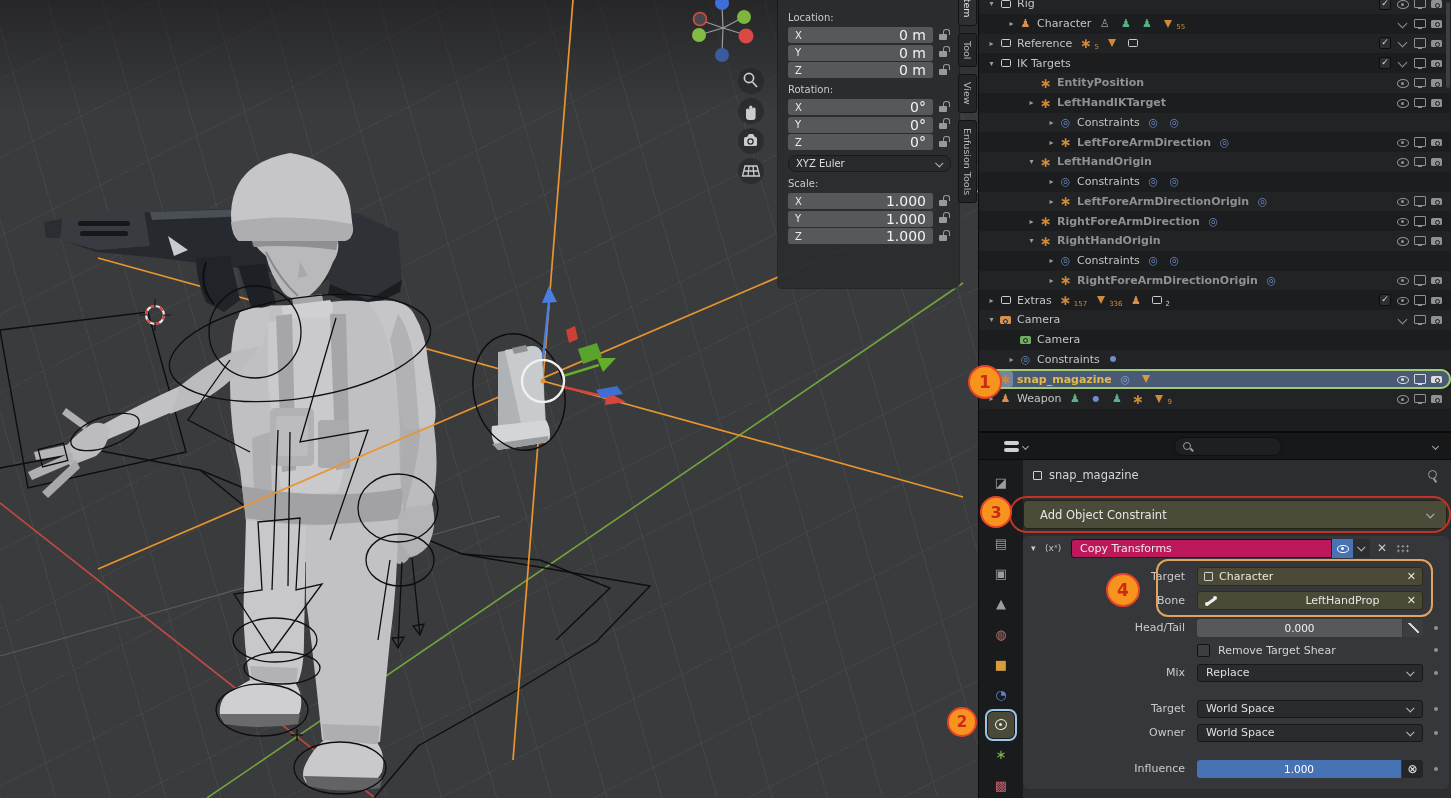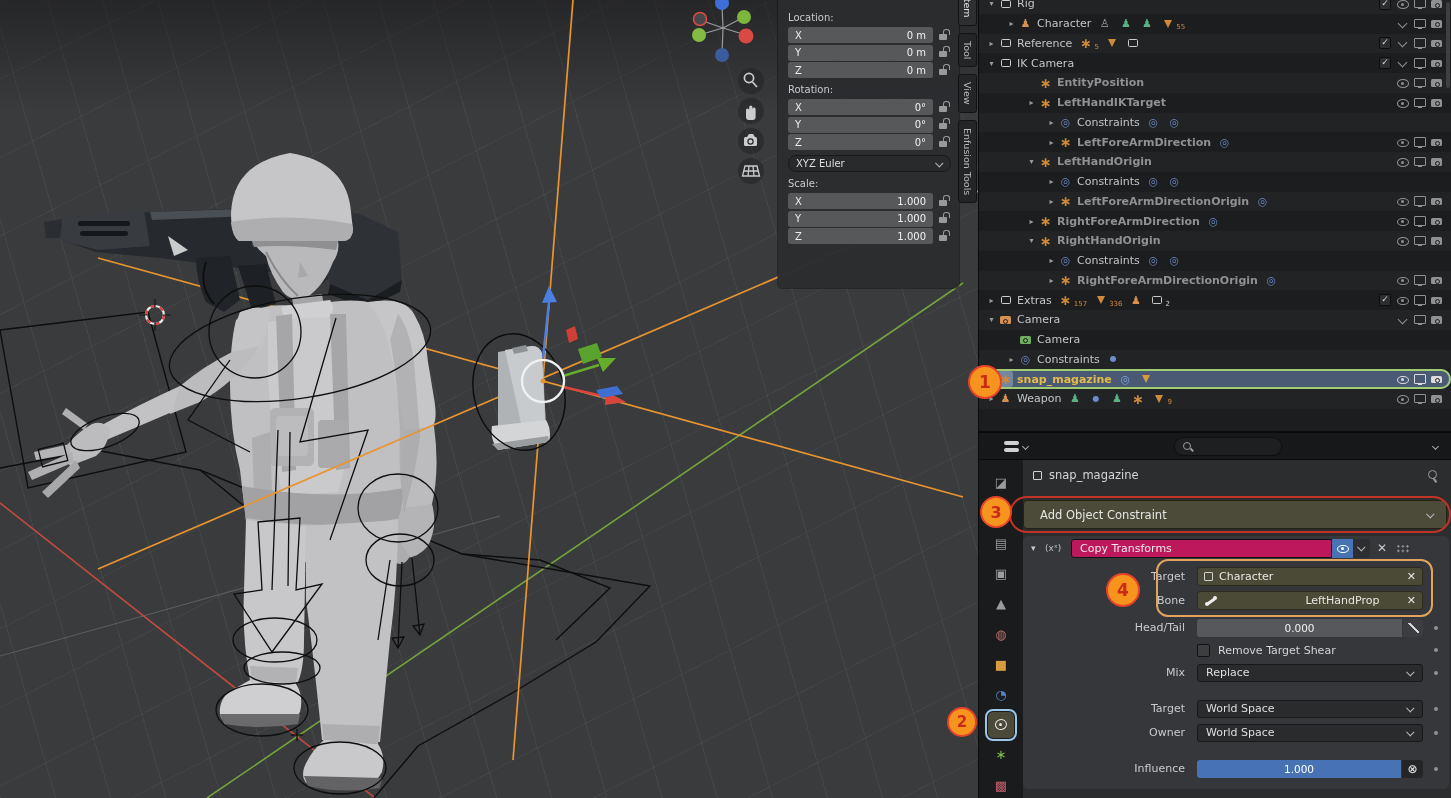--- a/index.html
+++ b/index.html
@@ -17,21 +17,21 @@
 
   
   .npanel{position:absolute;left:778px;top:-8px;width:181px;height:296px;
     background:rgba(42,44,46,.97);border-radius:0 0 4px 4px;padding:14px 8px 8px 10px;
     box-shadow:0 0 0 1px rgba(0,0,0,.35);}
   .np-sec{font-size:10px;color:#c8cacb;margin:6px 0 4px 0;}
   .np-row{display:flex;align-items:center;margin-bottom:1.5px;}
   .np-field{flex:1;display:flex;align-items:center;height:16px;background:#56585a;border-radius:2.5px;padding:0 7px;}
   .np-row:first-of-type .np-field{border-radius:2.5px 2.5px 0 0;}
   .np-ax{font-size:10px;color:#ececec;}
-  .np-val{margin-left:auto;font-size:10px;color:#f2f2f2;}
+  .np-val{margin-left:auto;font-size:14px;color:#f2f2f2;}
   .lock{position:relative;width:14px;height:13px;margin-left:4px;flex:none;}
   .lock::before{content:"";position:absolute;left:2px;bottom:2px;width:8px;height:6px;background:#97999b;border-radius:1px;}
   .lock::after{content:"";position:absolute;left:6px;top:0;width:5px;height:5px;border:1.4px solid #97999b;border-bottom:none;border-radius:3px 3px 0 0;}
   .np-drop{display:flex;align-items:center;height:17px;background:#282a2c;border:1px solid #1a1a1c;border-radius:8px;padding:0 7px;margin:5px 0 2px 0;}
   .np-drop span{font-size:10px;color:#dcdee0;}
   .chev{width:6px;height:6px;border-left:1.6px solid #b9bbbd;border-bottom:1.6px solid #b9bbbd;transform:rotate(-45deg) translateY(-1px);display:inline-block;margin-left:auto;flex:none;}
 
   
   .vtabs{position:absolute;right:0;top:-12px;width:20px;display:flex;flex-direction:column;gap:7px;align-items:flex-start;}
   .vtab{writing-mode:vertical-rl;font-size:9.5px;color:#b9bbbd;background:#232527;border:1px solid #121315;
@@ -491,21 +491,21 @@
             <span class="rslot">
               <span class="ri ri-camera"></span>
             </span>
           </span>
         </div>
         <div class="orow" style="padding-left: 6px;">
           <span class="oarrow">▾</span>
           <span class="tg" style="color: rgb(205, 208, 211);">
             <span class="boxi"></span>
           </span>
-          <span class="olabel">IK Camera</span>
+          <span class="olabel">IK Targets</span>
           <span class="orights">
             <span class="rslot">
               <span class="ri ri-check"></span>
             </span>
             <span class="rslot">
               <span class="ri ri-chev"></span>
             </span>
             <span class="rslot">
               <span class="ri ri-screen"></span>
             </span>

